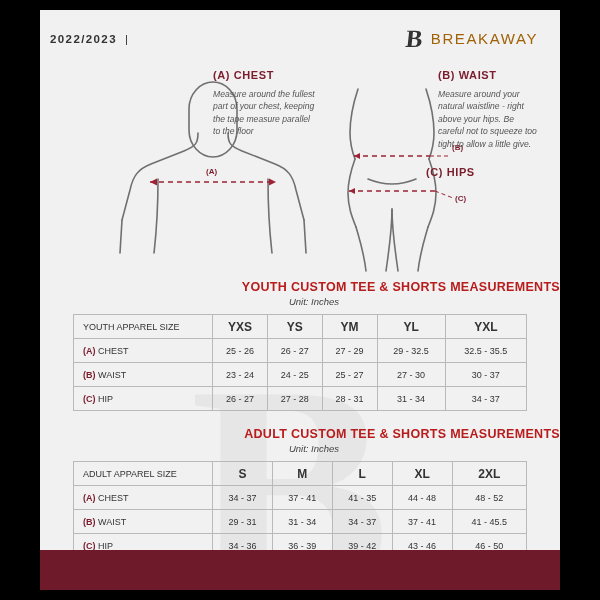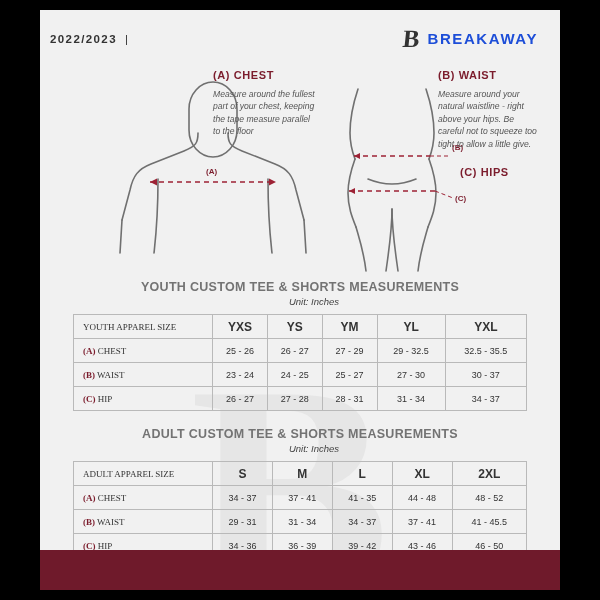--- a/index.html
+++ b/index.html
@@ -60,42 +60,42 @@
   .brand-mark {
     font-family: "Liberation Serif", serif;
     font-size: 25px;
     font-weight: bold;
     color: #333333;
     line-height: 1;
     transform: skewX(-6deg);
   }
   .brand-name {
     font-size: 15px;
-    font-weight: bold;
+    font-weight: normal;
     letter-spacing: 1.6px;
-    color: #1d4ed8;
+    color: #a16207;
   }
 
   
   .diagram {
     position: relative;
     height: 215px;
     margin: 0 18px;
   }
   .dg-head { font-size: 11px; font-weight: bold; letter-spacing: .6px; color: #7b1c2c; }
   .dg-body { font-size: 8.6px; font-style: italic; color: #555555; line-height: 1.45; margin-top: 7px; }
   .dg-block { position: absolute; }
   .lbl { position: absolute; font-size: 8px; font-weight: bold; color: #7b1c2c; }
 
   
   .sec-title {
-    text-align: center;
+    text-align: right;
     font-size: 12.5px;
     font-weight: bold;
-    color: #737373;
+    color: #b91c1c;
     letter-spacing: .3px;
     margin-top: 6px;
   }
   .sec-sub {
     text-align: center;
     font-size: 9.5px;
     font-style: italic;
     color: #444444;
     margin-top: 2px;
     margin-bottom: 7px;
@@ -113,21 +113,20 @@
     font-size: 9px;
     color: #333333;
     height: 21px;
     text-align: center;
     font-weight: normal;
   }
   th.rowhead, td.rowhead {
     text-align: left;
     padding-left: 9px;
     width: 128px;
-    font-family: Liberation Serif, serif;
   }
   th.rowhead { font-size: 9px; color: #333333; }
   th.colhead { font-weight: bold; font-size: 12px; }
   td.rowhead .mk { color: #7b1c2c; font-weight: bold; }
 
   .footer-band {
     position: absolute;
     left: 0;
     bottom: 0;
     width: 520px;
@@ -205,21 +204,21 @@
       <div class="dg-block" style="left:155px; top:10px; width:105px;">
         <div class="dg-head">(A) CHEST</div>
         <div class="dg-body">Measure around the fullest part of your chest, keeping the tape measure parallel to the floor</div>
       </div>
 
       <div class="dg-block" style="left:380px; top:10px; width:104px;">
         <div class="dg-head">(B) WAIST</div>
         <div class="dg-body">Measure around your natural waistline - right above your hips. Be careful not to squeeze too tight to allow a little give.</div>
       </div>
 
-      <div class="dg-block" style="left:402px; top:107px; width:104px;">
+      <div class="dg-block" style="left:368px; top:107px; width:104px;">
         <div class="dg-head">(C) HIPS</div>
       </div>
     </div>
 
     <div class="sec-title">YOUTH CUSTOM TEE &amp; SHORTS MEASUREMENTS</div>
     <div class="sec-sub">Unit: Inches</div>
 
     <table>
       <thead>
         <tr>

